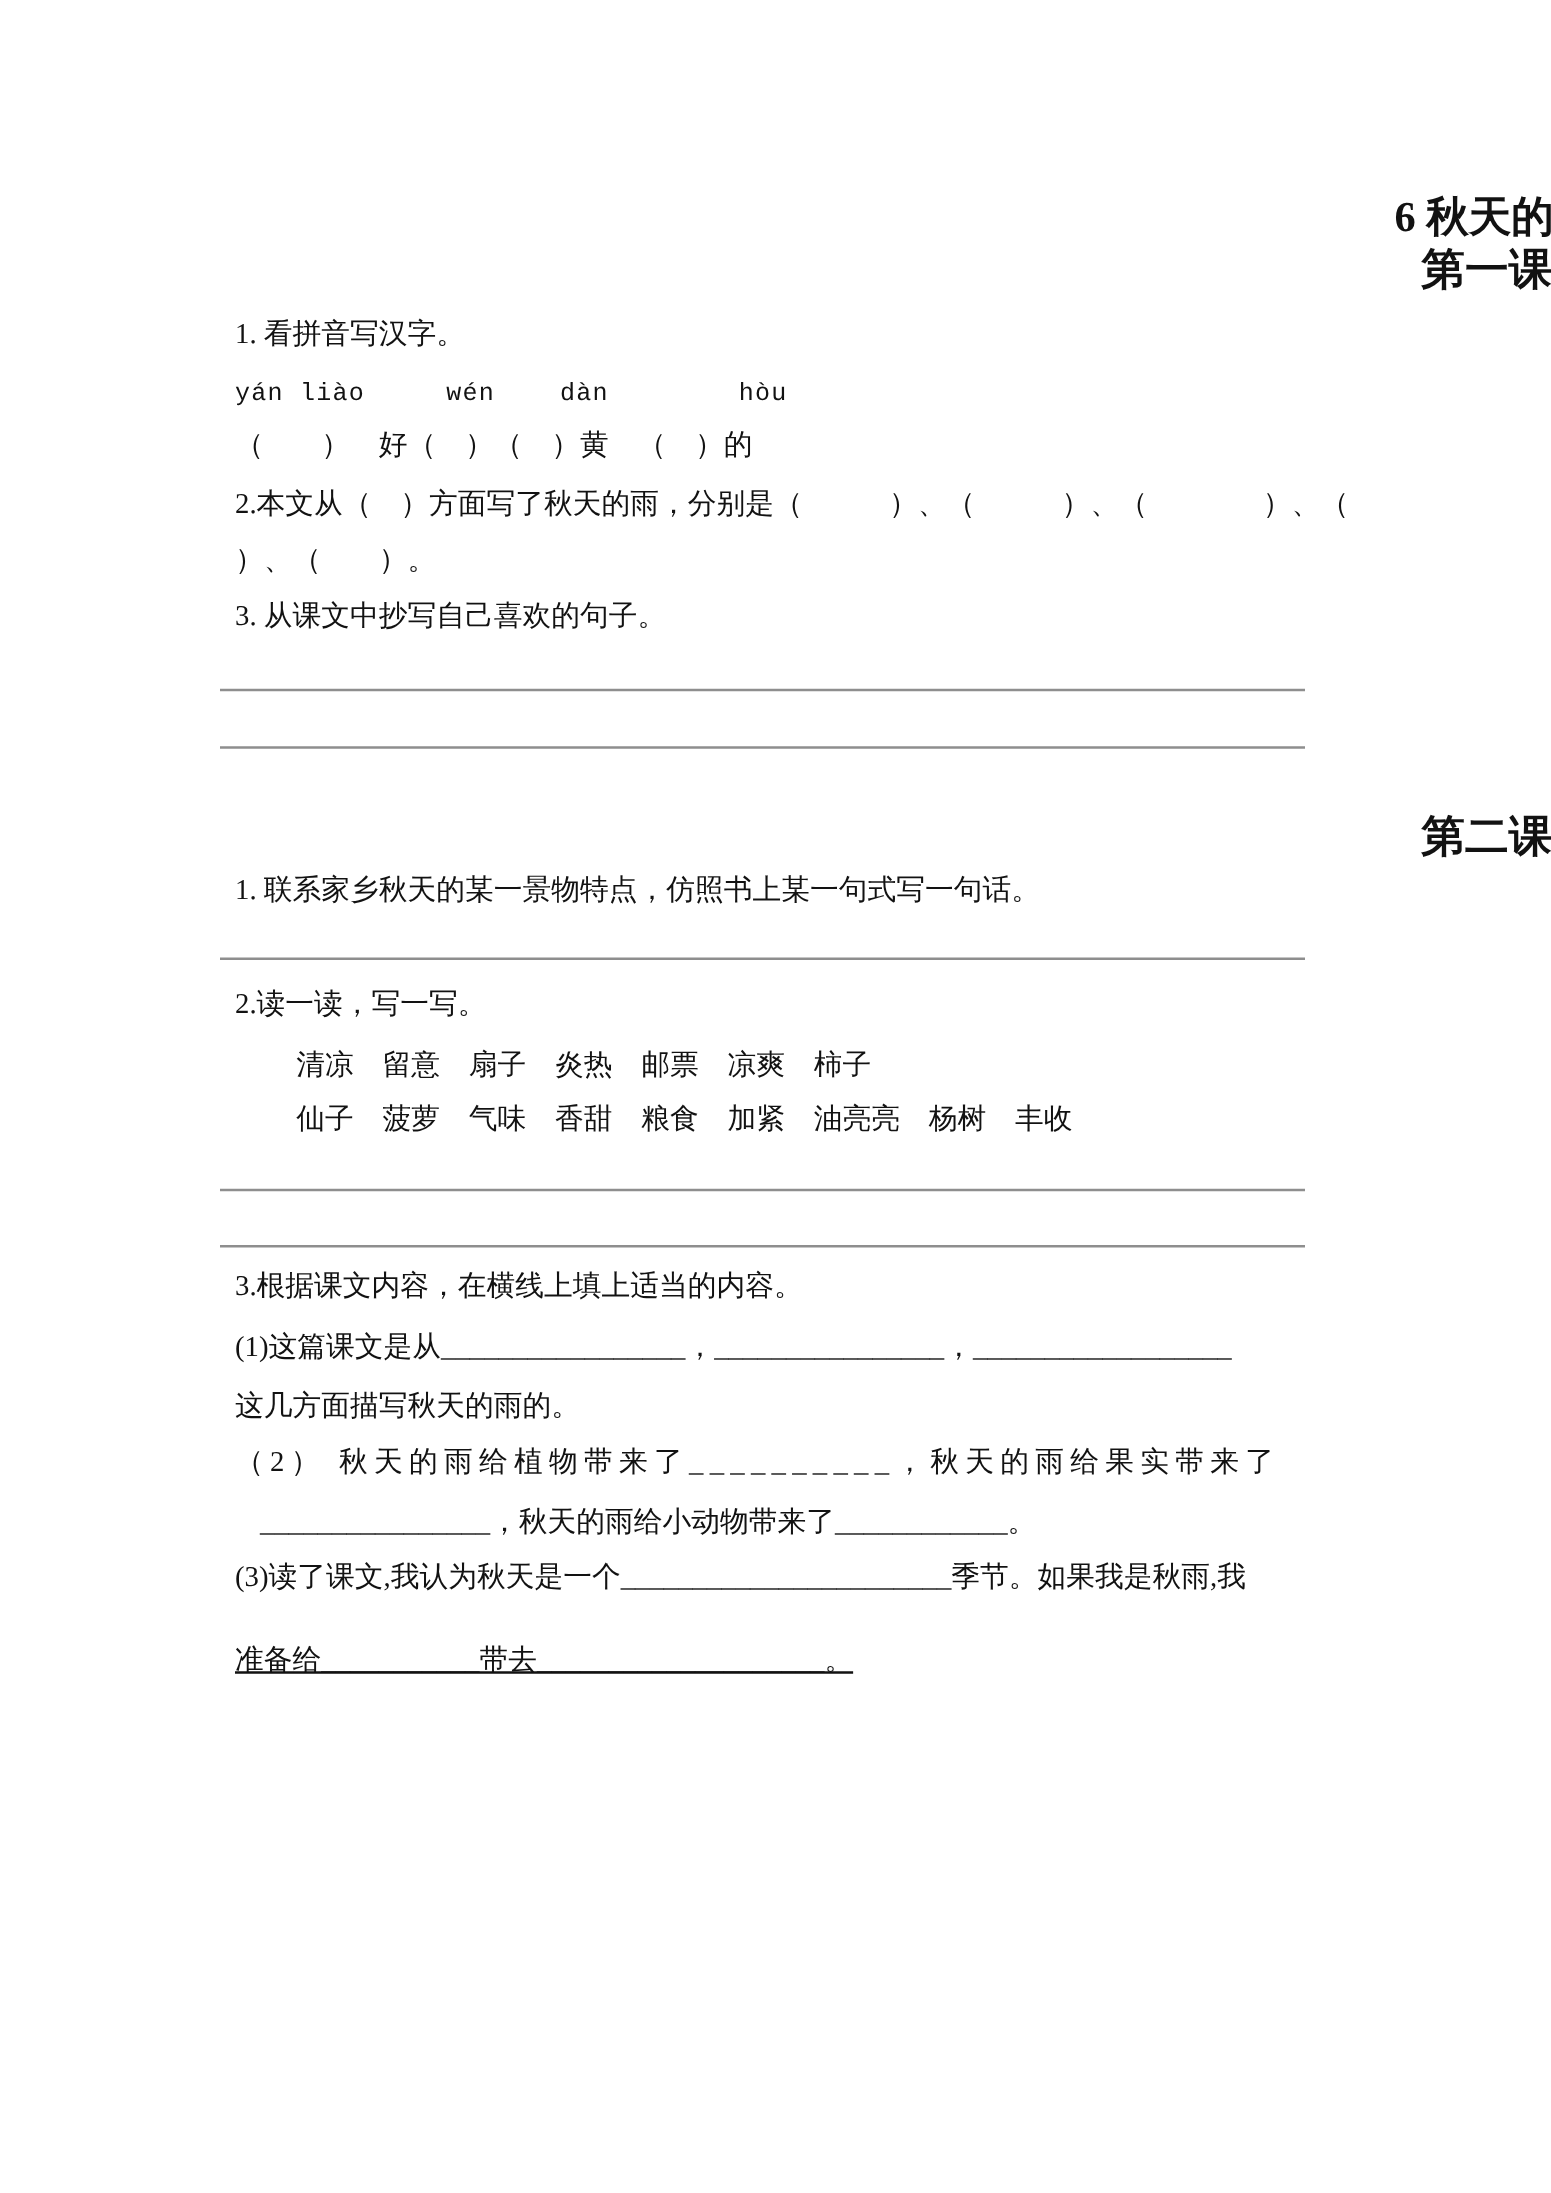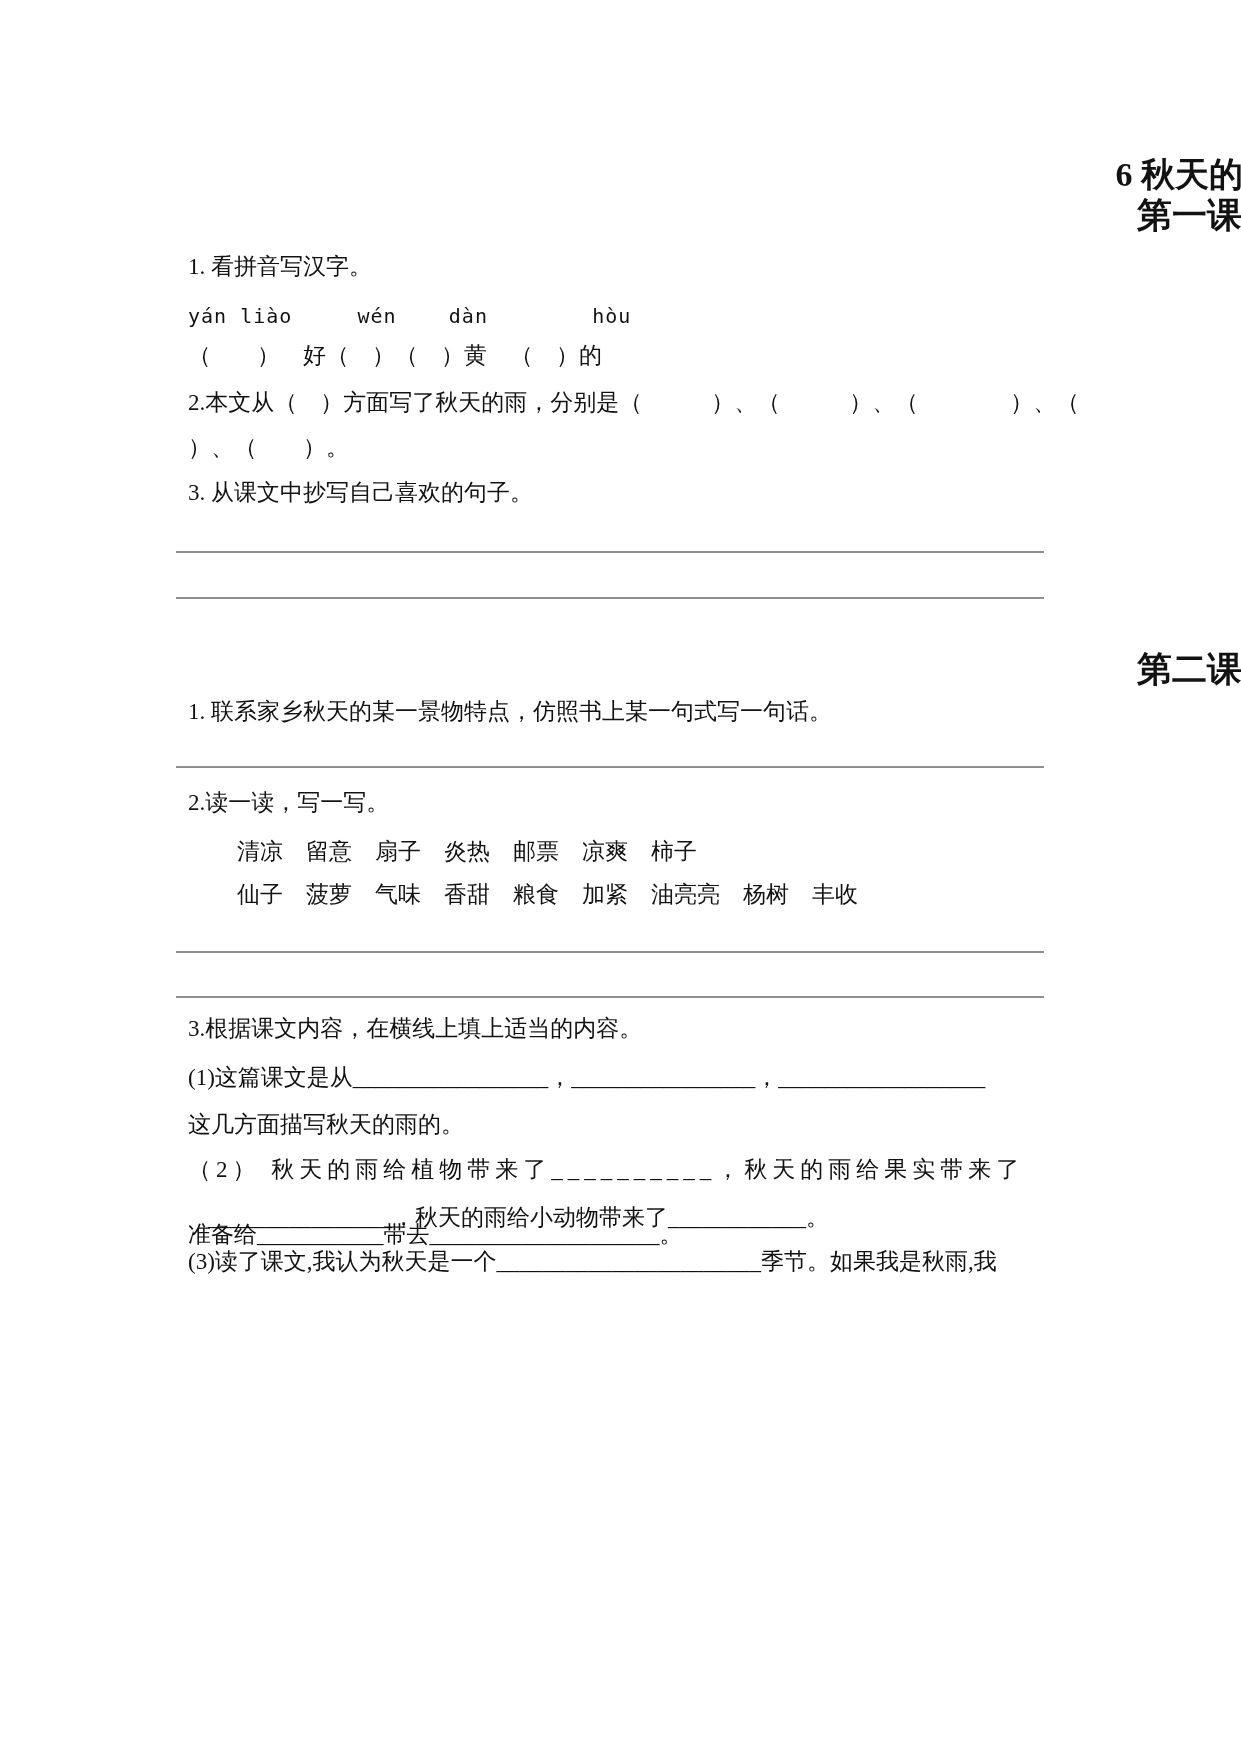--- a/index.html
+++ b/index.html
@@ -54,42 +54,42 @@
   }
   .spread {
     letter-spacing: 5px;
   }
   .words {
     left: 237px;
   }
   
   .p1-heading { top: 196px; }
   .p1-q1      { top: 250px; }
-  .p1-pinyin  { top: 299px; }
+  .p1-pinyin  { top: 299px; font-family: Liberation Mono, monospace; }
   .p1-blanks  { top: 339px; }
   .p1-q2a     { top: 386px; }
   .p1-q2b     { top: 431px; }
   .p1-q3      { top: 476px; }
   .rule-1     { top: 551px; }
   .rule-2     { top: 597px; }
   .p2-heading { top: 650px; }
   .p2-q1      { top: 695px; }
   .rule-3     { top: 766px; }
   .p2-q2      { top: 786px; }
   .p2-words1  { top: 835px; }
   .p2-words2  { top: 878px; }
   .rule-4     { top: 951px; }
   .rule-5     { top: 996px; }
   .p2-q3      { top: 1012px; }
   .p2-q3-1a   { top: 1061px; }
   .p2-q3-1b   { top: 1108px; }
   .p2-q3-2a   { top: 1153px; }
   .p2-q3-2b   { top: 1201px; margin-left: 20px; }
   .p2-q3-3a   { top: 1245px; }
-  .p2-q3-3b   { top: 1218px; }
+  .p2-q3-3b   { top: 1311px; text-decoration: underline; }
 </style>
 </head>
 <body>
 
 <div class="page">
 
   <div class="ln centered doc-title">6 秋天的雨</div>
 
   <div class="ln centered section-heading p1-heading">第一课时</div>
 

